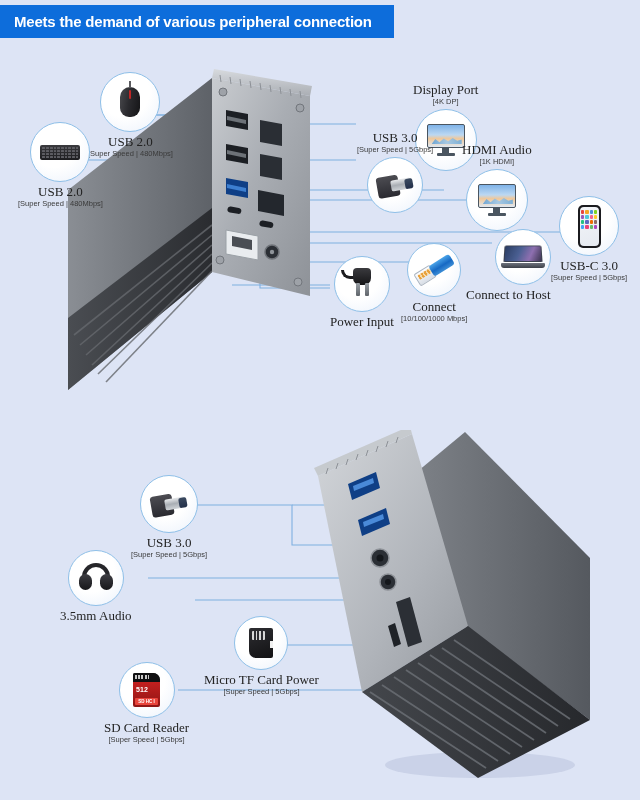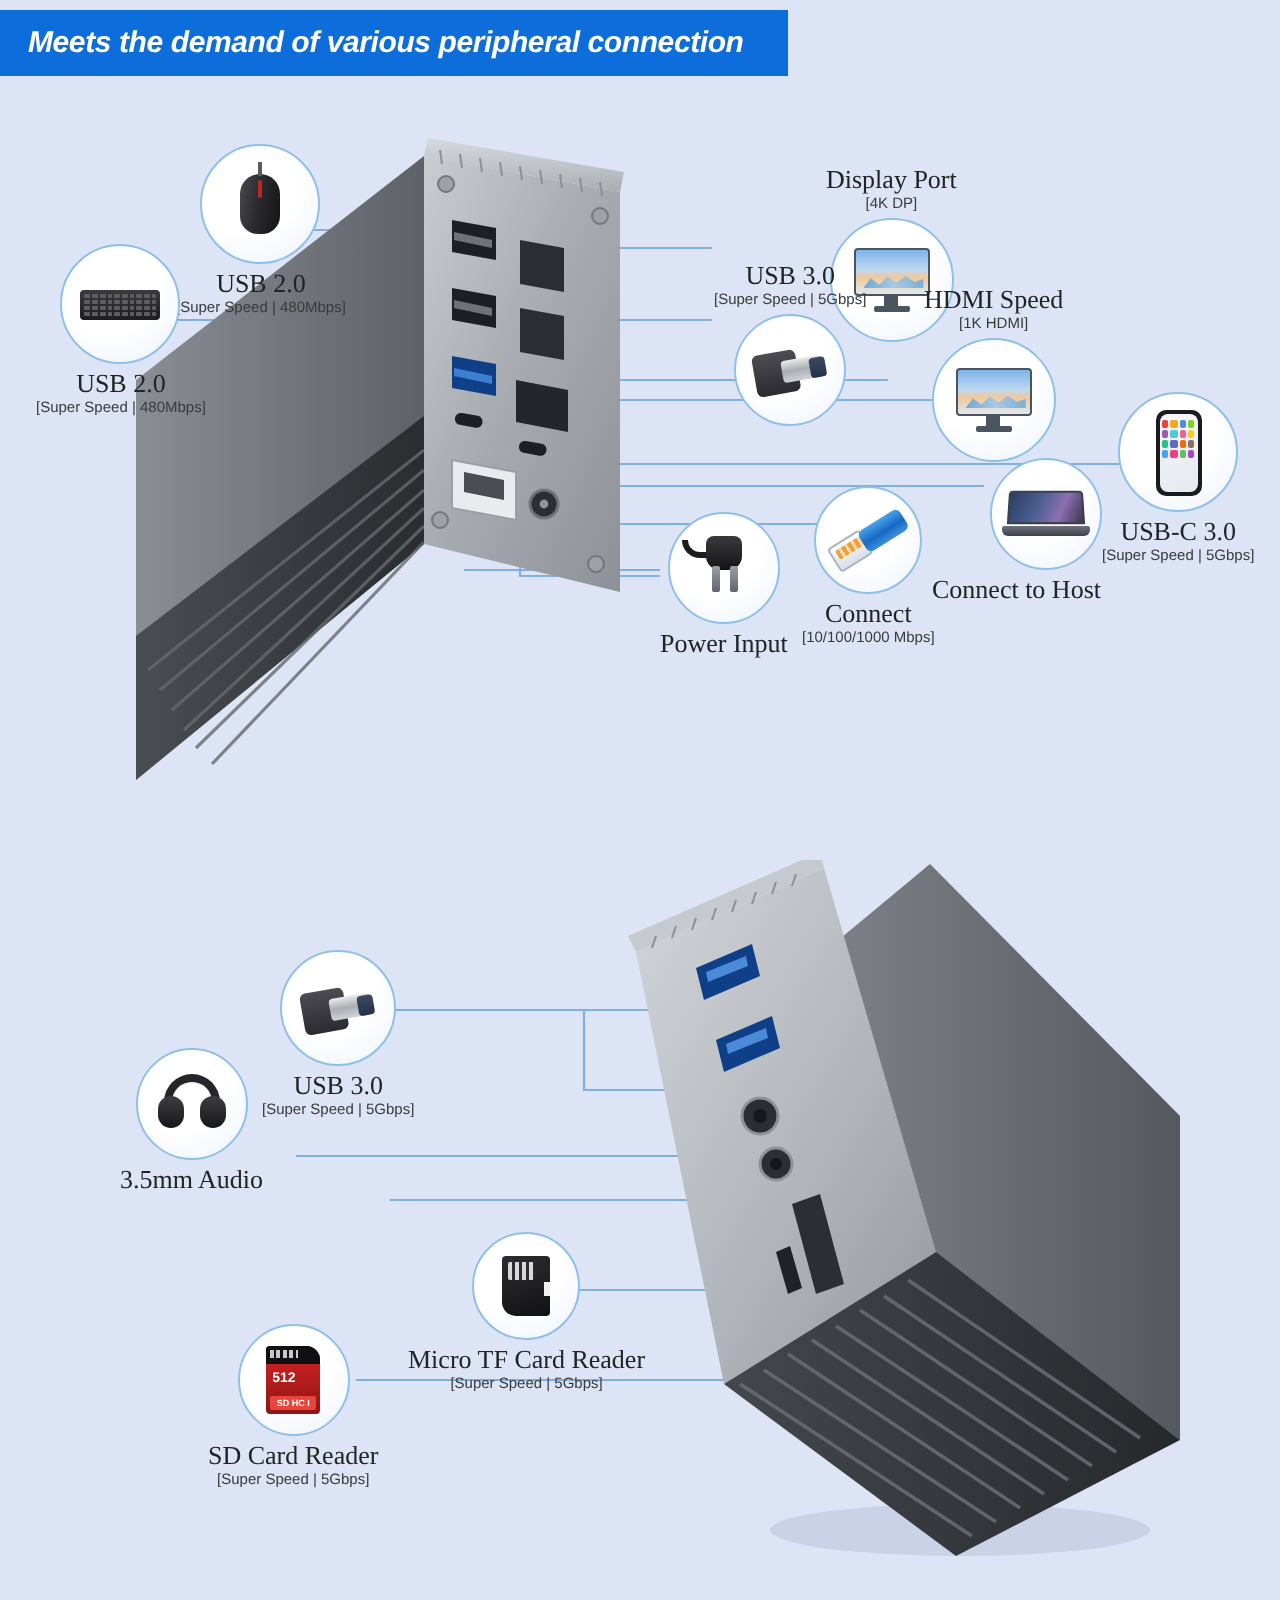--- a/index.html
+++ b/index.html
@@ -15,21 +15,20 @@
   .banner {
     position: absolute; left: 0; top: 5px;
     width: 394px; height: 33px;
     background: #0d6ddb;
     display: flex; align-items: center;
   }
   .banner-text {
     color: #ffffff; font-size: 15px; font-weight: bold;
     letter-spacing: -0.2px; padding-left: 14px;
     white-space: nowrap;
-    font-style: italic;
   }
 
   
   .lines { position: absolute; left: 0; top: 0; width: 640px; height: 800px; pointer-events: none; }
 
   
   .callout { position: absolute; display: flex; flex-direction: column; align-items: center; }
   .badge {
     border-radius: 50%;
     background: radial-gradient(circle at 40% 33%, #ffffff 48%, #f3f7fd 78%, #e9f0fa 100%);
@@ -503,21 +502,21 @@
       <div class="usbdrive">
           <div class="cap2"></div>
           <div class="shaft"></div>
           <div class="tip"></div>
         </div>
     </div>
   </div>
 
   <div class="callout" style="left:462px; top:142px;">
     <div class="cap" style="margin:0 0 2px 0;">
-      <div class="t1">HDMI Speed</div>
+      <div class="t1">HDMI Audio</div>
       <div class="t2">[1K HDMI]</div>
     </div>
     <div class="badge" style="width:62px;height:62px;">
       <div class="monitor">
           <div class="scr"></div>
           <div class="neck"></div>
           <div class="base"></div>
         </div>
     </div>
   </div>
@@ -599,41 +598,41 @@
           <div class="shaft"></div>
           <div class="tip"></div>
         </div>
     </div>
     <div class="cap">
       <div class="t1">USB 3.0</div>
       <div class="t2">[Super Speed | 5Gbps]</div>
     </div>
   </div>
 
-  <div class="callout" style="left:60px; top:524px;">
+  <div class="callout" style="left:60px; top:550px;">
     <div class="badge" style="width:56px;height:56px;">
       <div class="hphone">
           <div class="band"></div>
           <div class="ear l"></div>
           <div class="ear r"></div>
         </div>
     </div>
     <div class="cap">
       <div class="t1">3.5mm Audio</div>
       <div class="t2"></div>
     </div>
   </div>
 
 
   <div class="callout" style="left:204px; top:616px;">
     <div class="badge" style="width:54px;height:54px;">
       <div class="tfcard"></div>
     </div>
     <div class="cap">
-      <div class="t1">Micro TF Card Reader</div>
+      <div class="t1">Micro TF Card Power</div>
       <div class="t2">[Super Speed | 5Gbps]</div>
     </div>
   </div>
 
   <div class="callout" style="left:104px; top:662px;">
     <div class="badge" style="width:56px;height:56px;">
       <div class="sdcard">
         <div class="topbar"></div>
         <div class="num">512</div>
         <div class="ft">SD HC I</div>

